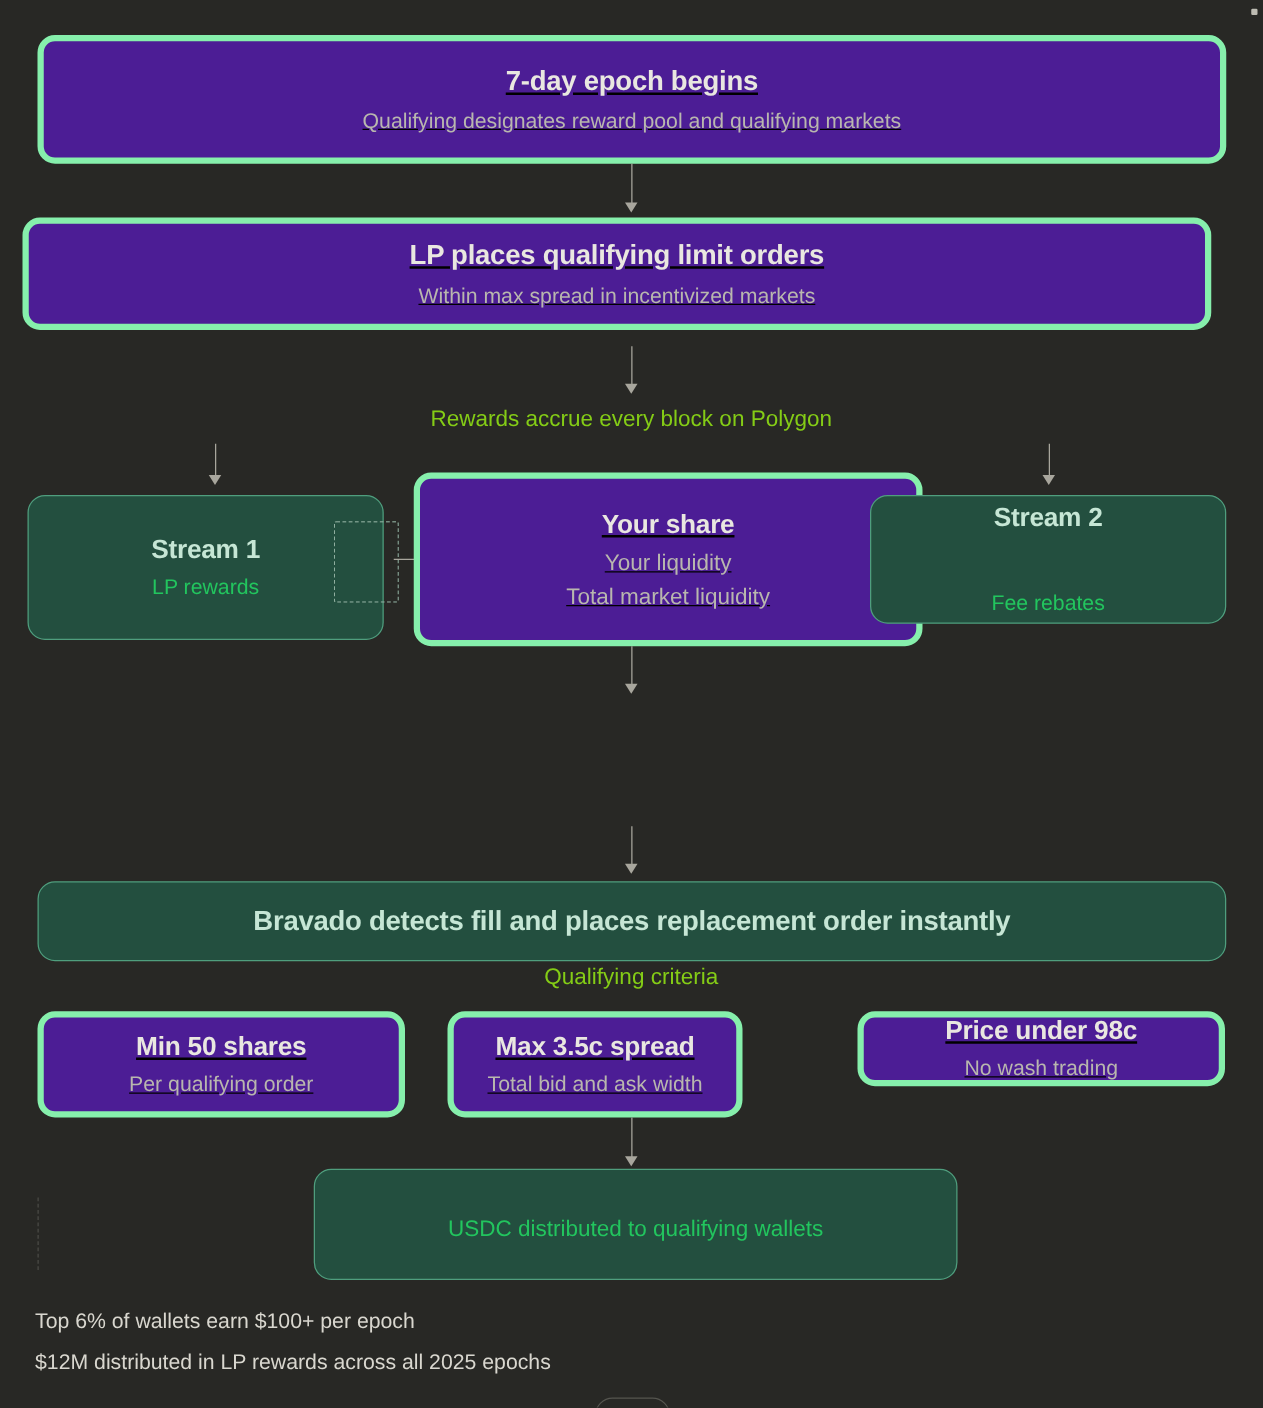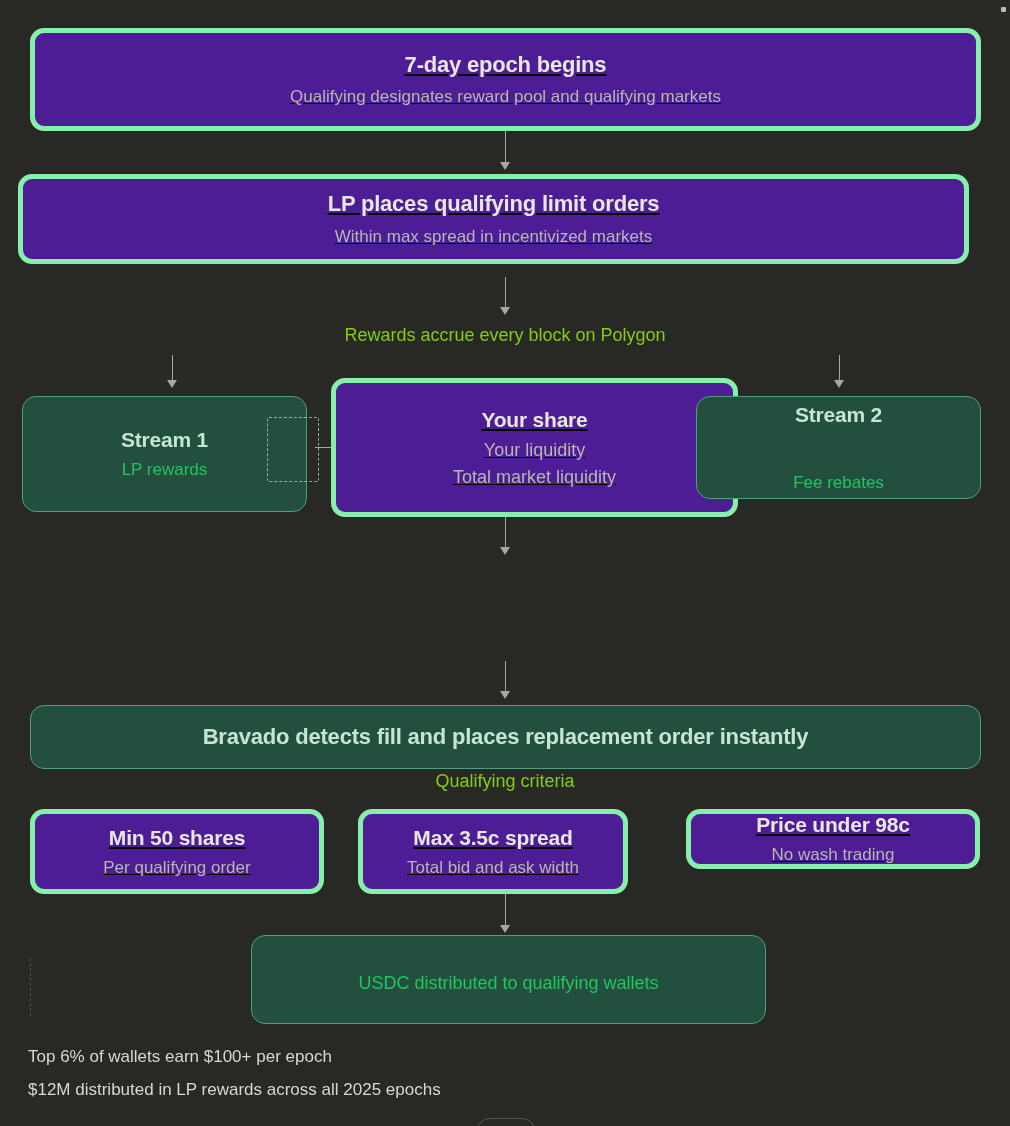--- a/index.html
+++ b/index.html
@@ -184,21 +184,21 @@
     <div class="n-title" style="font-size:22px;">Bravado detects fill and places replacement order instantly</div>
   </div>
 
   <div class="edge-label" style="left:0px; top:771px; width:1010px; font-size:18px;">Qualifying criteria</div>
 
   <div class="node gray" style="left:30px; top:809px; width:294px; height:85px;">
     <div class="n-title" style="font-size:21px;">Min 50 shares</div>
     <div class="n-sub" style="font-size:17px; margin-top:7px;">Per qualifying order</div>
   </div>
 
-  <div class="node gray" style="left:358px; top:809px; width:270px; height:85px;">
+  <div class="node gray" style="left:358px; top:809px; width:236px; height:85px;">
     <div class="n-title" style="font-size:21px;">Max 3.5c spread</div>
     <div class="n-sub" style="font-size:17px; margin-top:7px;">Total bid and ask width</div>
   </div>
 
   <div class="node gray" style="left:686px; top:809px; width:294px; height:60px;">
     <div class="n-title" style="font-size:21px;">Price under 98c</div>
     <div class="n-sub" style="font-size:17px; margin-top:7px;">No wash trading</div>
   </div>
 
   <div class="vline" style="left:505px; top:894px; height:33px;"></div>

